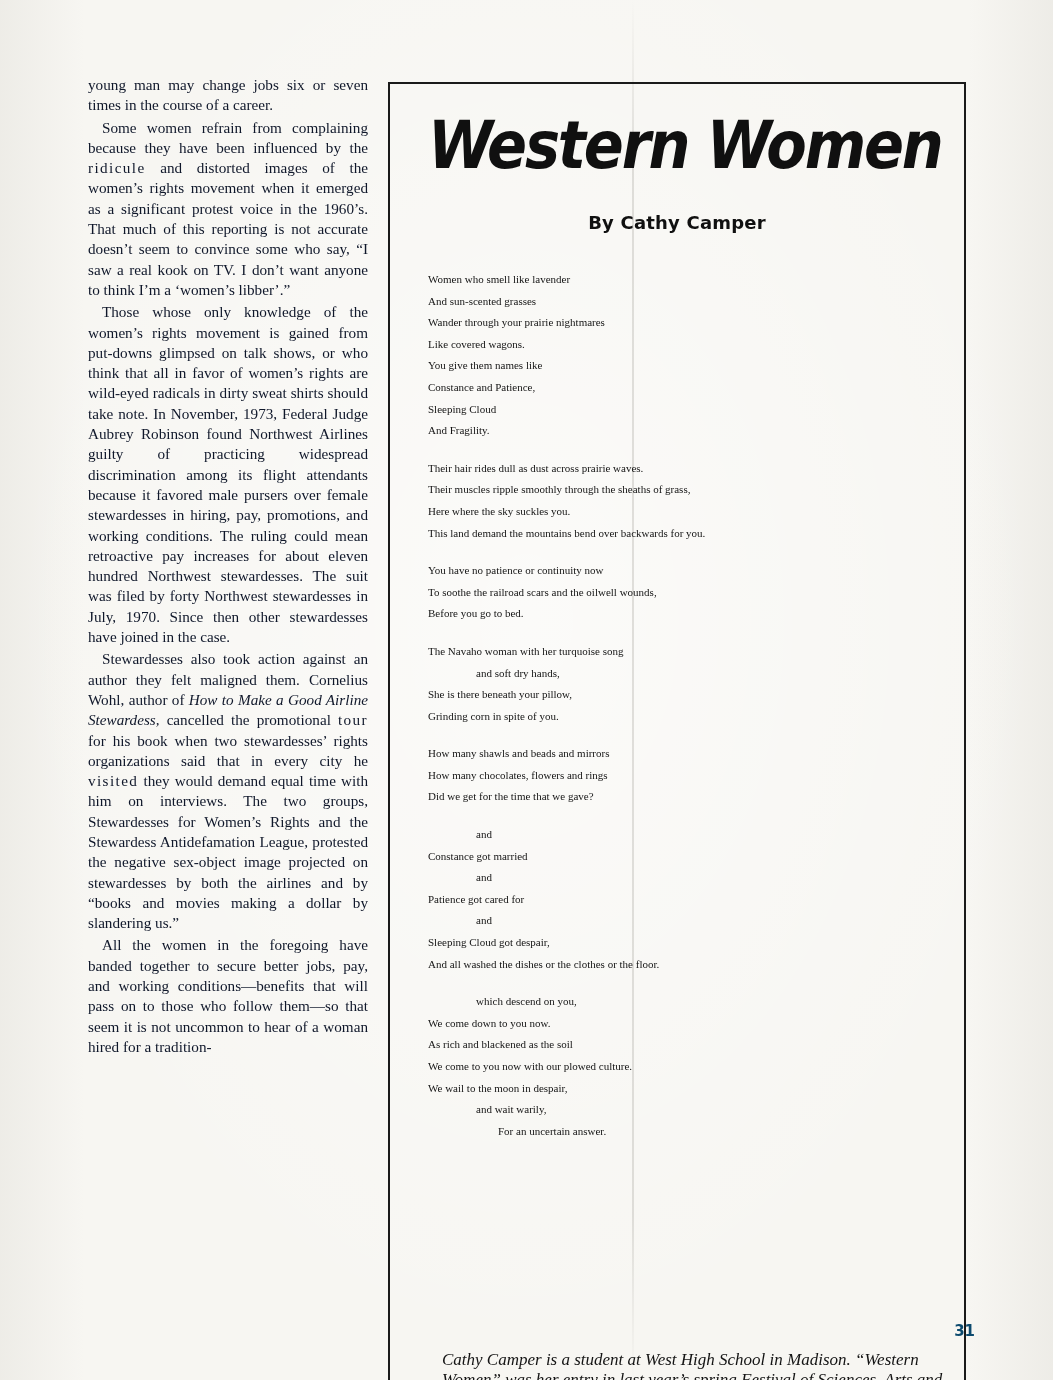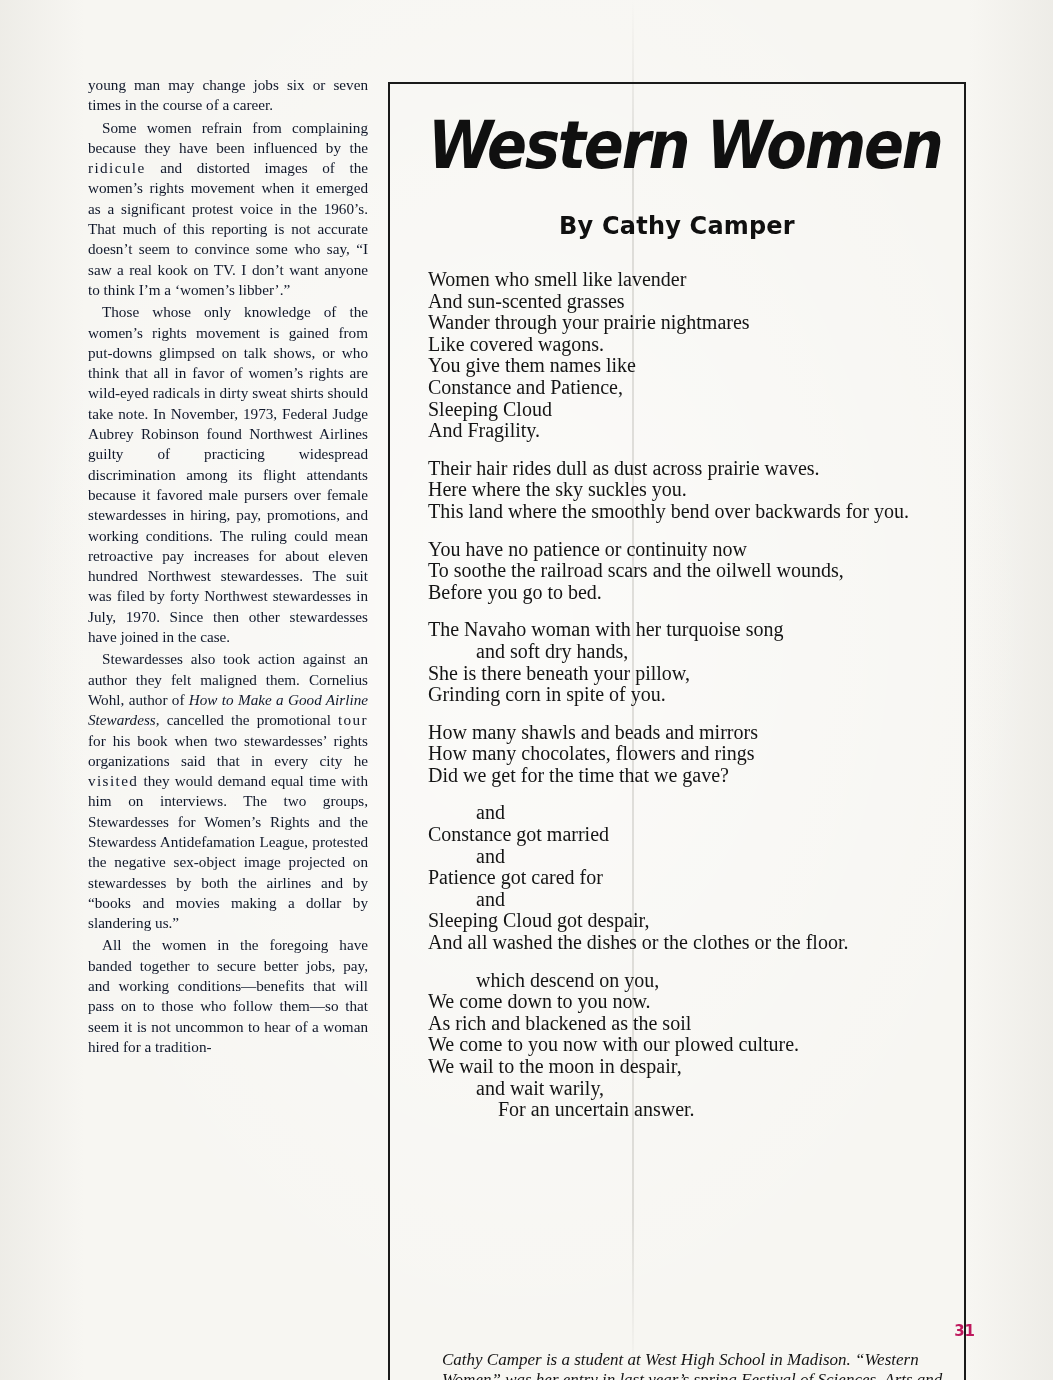--- a/index.html
+++ b/index.html
@@ -92,30 +92,30 @@
     transform-origin: left top;
   }
   .poem-byline {
     position: absolute;
     left: 0;
     top: 128px;
     width: 100%;
     text-align: center;
     font-family: "DejaVu Sans", sans-serif;
     font-weight: bold;
-    font-size: 24px;
+    font-size: 18px;
     letter-spacing: 0.2px;
     color: #101010;
   }
   .poem-body {
     position: absolute;
     left: 38px;
     top: 185px;
     width: 520px;
-    font-size: 20px;
+    font-size: 11px;
     line-height: 21.6px;
     color: #141414;
   }
   .stanza { margin-bottom: 16px; }
   .stanza .line { white-space: pre-wrap; }
   .stanza .line.i1 { padding-left: 48px; }
   .stanza .line.i2 { padding-left: 70px; }
 
   .poem-note {
     position: absolute;
@@ -128,21 +128,21 @@
     color: #141414;
   }
 
   .page-number {
     position: absolute;
     right: 78px;
     top: 1322px;
     font-family: "DejaVu Sans", sans-serif;
     font-weight: bold;
     font-size: 15px;
-    color: #be185d;
+    color: #0c4a6e;
   }
 </style>
 </head>
 <body>
 
 <div class="page">
   <div class="fold"></div>
 
   <div class="article-col">
     <p class="first">young man may change jobs six or seven times in the course of a career.</p>
@@ -161,22 +161,23 @@
           <div class="line">And sun-scented grasses</div>
           <div class="line">Wander through your prairie nightmares</div>
           <div class="line">Like covered wagons.</div>
           <div class="line">You give them names like</div>
           <div class="line">Constance and Patience,</div>
           <div class="line">Sleeping Cloud</div>
           <div class="line">And Fragility.</div>
         </div>
         <div class="stanza">
           <div class="line">Their hair rides dull as dust across prairie waves.</div>
+          <div class="line">Their muscles ripple smoothly through the sheaths of grass,</div>
           <div class="line">Here where the sky suckles you.</div>
-          <div class="line">This land where the smoothly bend over backwards for you.</div>
+          <div class="line">This land demand the mountains bend over backwards for you.</div>
         </div>
         <div class="stanza">
           <div class="line">You have no patience or continuity now</div>
           <div class="line">To soothe the railroad scars and the oilwell wounds,</div>
           <div class="line">Before you go to bed.</div>
         </div>
         <div class="stanza">
           <div class="line">The Navaho woman with her turquoise song</div>
           <div class="line i1">and soft dry hands,</div>
           <div class="line">She is there beneath your pillow,</div>

